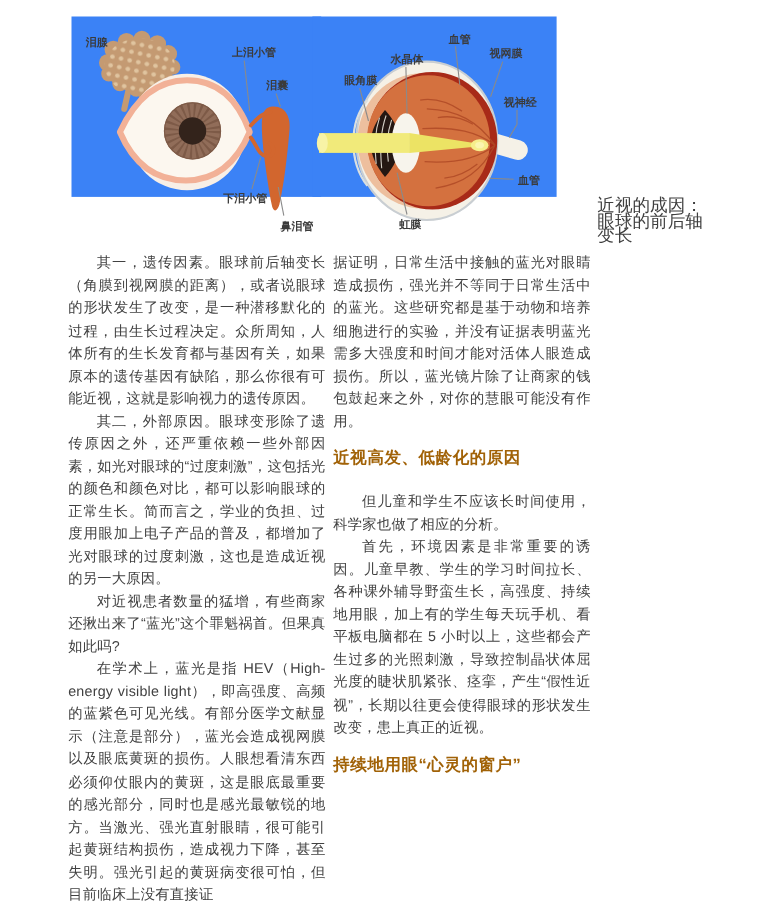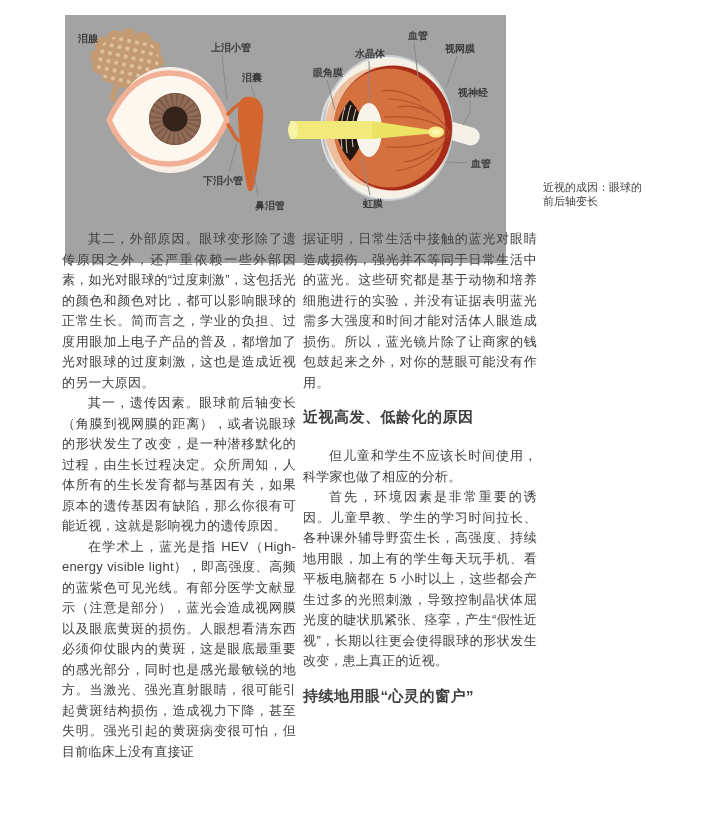--- a/index.html
+++ b/index.html
@@ -1,42 +1,42 @@
 <!DOCTYPE html>
 <html><head>
 <meta charset="utf-8">
 <style>
   html,body{margin:0;padding:0;}
   body{
     width:705px;height:838px;position:relative;overflow:hidden;
     background:#ffffff;
     font-family:"Liberation Sans","DejaVu Sans",sans-serif;
   }
-  .panel{position:absolute;top:15px;height:248px;background:#a3a3a3;}
+  .panel{position:absolute;top:15px;height:164px;background:#3b82f6;}
   #panel-left{left:65px;width:227px;}
   #panel-right{left:284px;width:222px;font-family:Liberation Mono, monospace;}
   .panel svg{display:block;}
   svg text{font-size:10px;font-weight:bold;fill:#3b3b3b;}
   .lbl-line{stroke:#8a8a8a;stroke-width:1;fill:none;}
   .caption{
     position:absolute;left:543px;top:181px;width:106px;
-    font-size:11px;line-height:13.5px;color:#3f3f3f;
+    font-size:16px;line-height:13.5px;color:#3f3f3f;
   }
   .col{
     position:absolute;top:229px;width:234px;color:#414141;
     font-size:13px;line-height:20.5px;text-align:justify;
     letter-spacing:.2px;
   }
   #col-left{left:62px;}
   #col-right{left:303px;}
   .col p{margin:0;text-indent:2em;}
   .col p.noindent{text-indent:0;}
   .col h2{
     font-size:15px;line-height:21px;margin:13px 0 19px;
-    color:#404040;font-weight:bold;letter-spacing:.5px;
+    color:#a16207;font-weight:bold;letter-spacing:.5px;
   }
 </style>
 </head>
 <body>
 
 <div class="panel" id="panel-left">
   <svg width="227" height="198" viewBox="0 0 227 198">
     <defs>
       <pattern id="gdots" width="8" height="8" patternUnits="userSpaceOnUse" patternTransform="rotate(12)">
         <circle cx="4" cy="4" r="2.1" fill="#e0c49f"></circle>
@@ -157,22 +157,23 @@
       <polyline class="lbl-line" points="161,147 183,148"></polyline>
       <text x="79" y="192">虹膜</text>
       <polyline class="lbl-line" points="86,180 77,142"></polyline>
     </g>
   </svg>
 </div>
 
 <div class="caption">近视的成因：眼球的前后轴变长</div>
 
 <div class="col" id="col-left">
+    <p>其一，遗传因素。眼球前后轴变长（角膜到视网膜的距离），或者说眼球的形状发生了改变，是一种潜移默化的过程，由生长过程决定。众所周知，人体所有的生长发育都与基因有关，如果原本的遗传基因有缺陷，那么你很有可能近视，这就是影响视力的遗传原因。</p>
     <p>其二，外部原因。眼球变形除了遗传原因之外，还严重依赖一些外部因素，如光对眼球的“过度刺激”，这包括光的颜色和颜色对比，都可以影响眼球的正常生长。简而言之，学业的负担、过度用眼加上电子产品的普及，都增加了光对眼球的过度刺激，这也是造成近视的另一大原因。</p>
-    <p>其一，遗传因素。眼球前后轴变长（角膜到视网膜的距离），或者说眼球的形状发生了改变，是一种潜移默化的过程，由生长过程决定。众所周知，人体所有的生长发育都与基因有关，如果原本的遗传基因有缺陷，那么你很有可能近视，这就是影响视力的遗传原因。</p>
+    <p>对近视患者数量的猛增，有些商家还揪出来了“蓝光”这个罪魁祸首。但果真如此吗?</p>
     <p>在学术上，蓝光是指 HEV（High-energy visible light），即高强度、高频的蓝紫色可见光线。有部分医学文献显示（注意是部分），蓝光会造成视网膜以及眼底黄斑的损伤。人眼想看清东西必须仰仗眼内的黄斑，这是眼底最重要的感光部分，同时也是感光最敏锐的地方。当激光、强光直射眼睛，很可能引起黄斑结构损伤，造成视力下降，甚至失明。强光引起的黄斑病变很可怕，但目前临床上没有直接证</p>
   </div>
 <div class="col" id="col-right">
     <p class="noindent">据证明，日常生活中接触的蓝光对眼睛造成损伤，强光并不等同于日常生活中的蓝光。这些研究都是基于动物和培养细胞进行的实验，并没有证据表明蓝光需多大强度和时间才能对活体人眼造成损伤。所以，蓝光镜片除了让商家的钱包鼓起来之外，对你的慧眼可能没有作用。</p>
     <h2>近视高发、低龄化的原因</h2>
     <p>但儿童和学生不应该长时间使用，科学家也做了相应的分析。</p>
     <p>首先，环境因素是非常重要的诱因。儿童早教、学生的学习时间拉长、各种课外辅导野蛮生长，高强度、持续地用眼，加上有的学生每天玩手机、看平板电脑都在 5 小时以上，这些都会产生过多的光照刺激，导致控制晶状体屈光度的睫状肌紧张、痉挛，产生“假性近视”，长期以往更会使得眼球的形状发生改变，患上真正的近视。</p>
     <h2>持续地用眼“心灵的窗户”</h2>
   </div>
 

